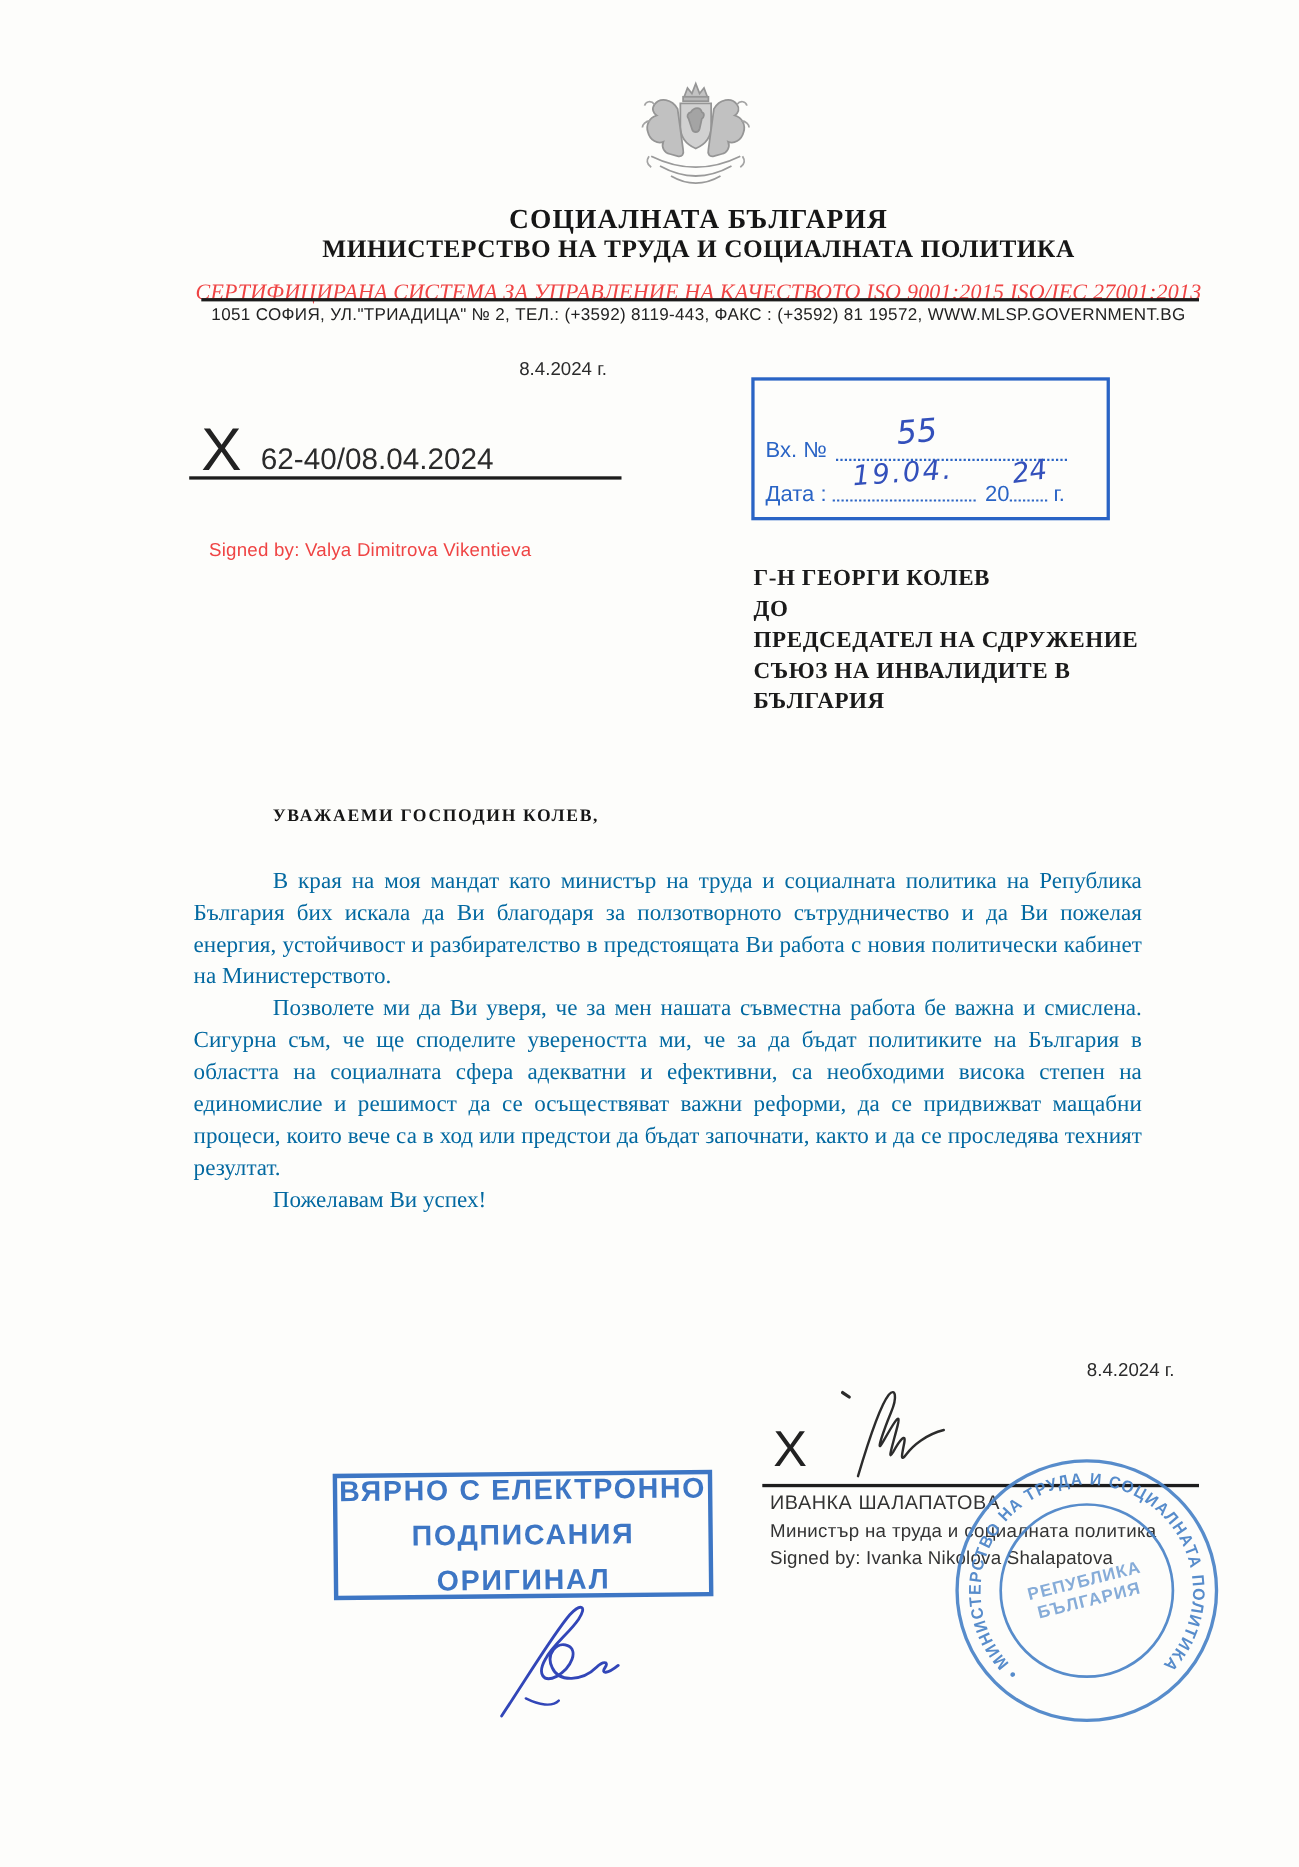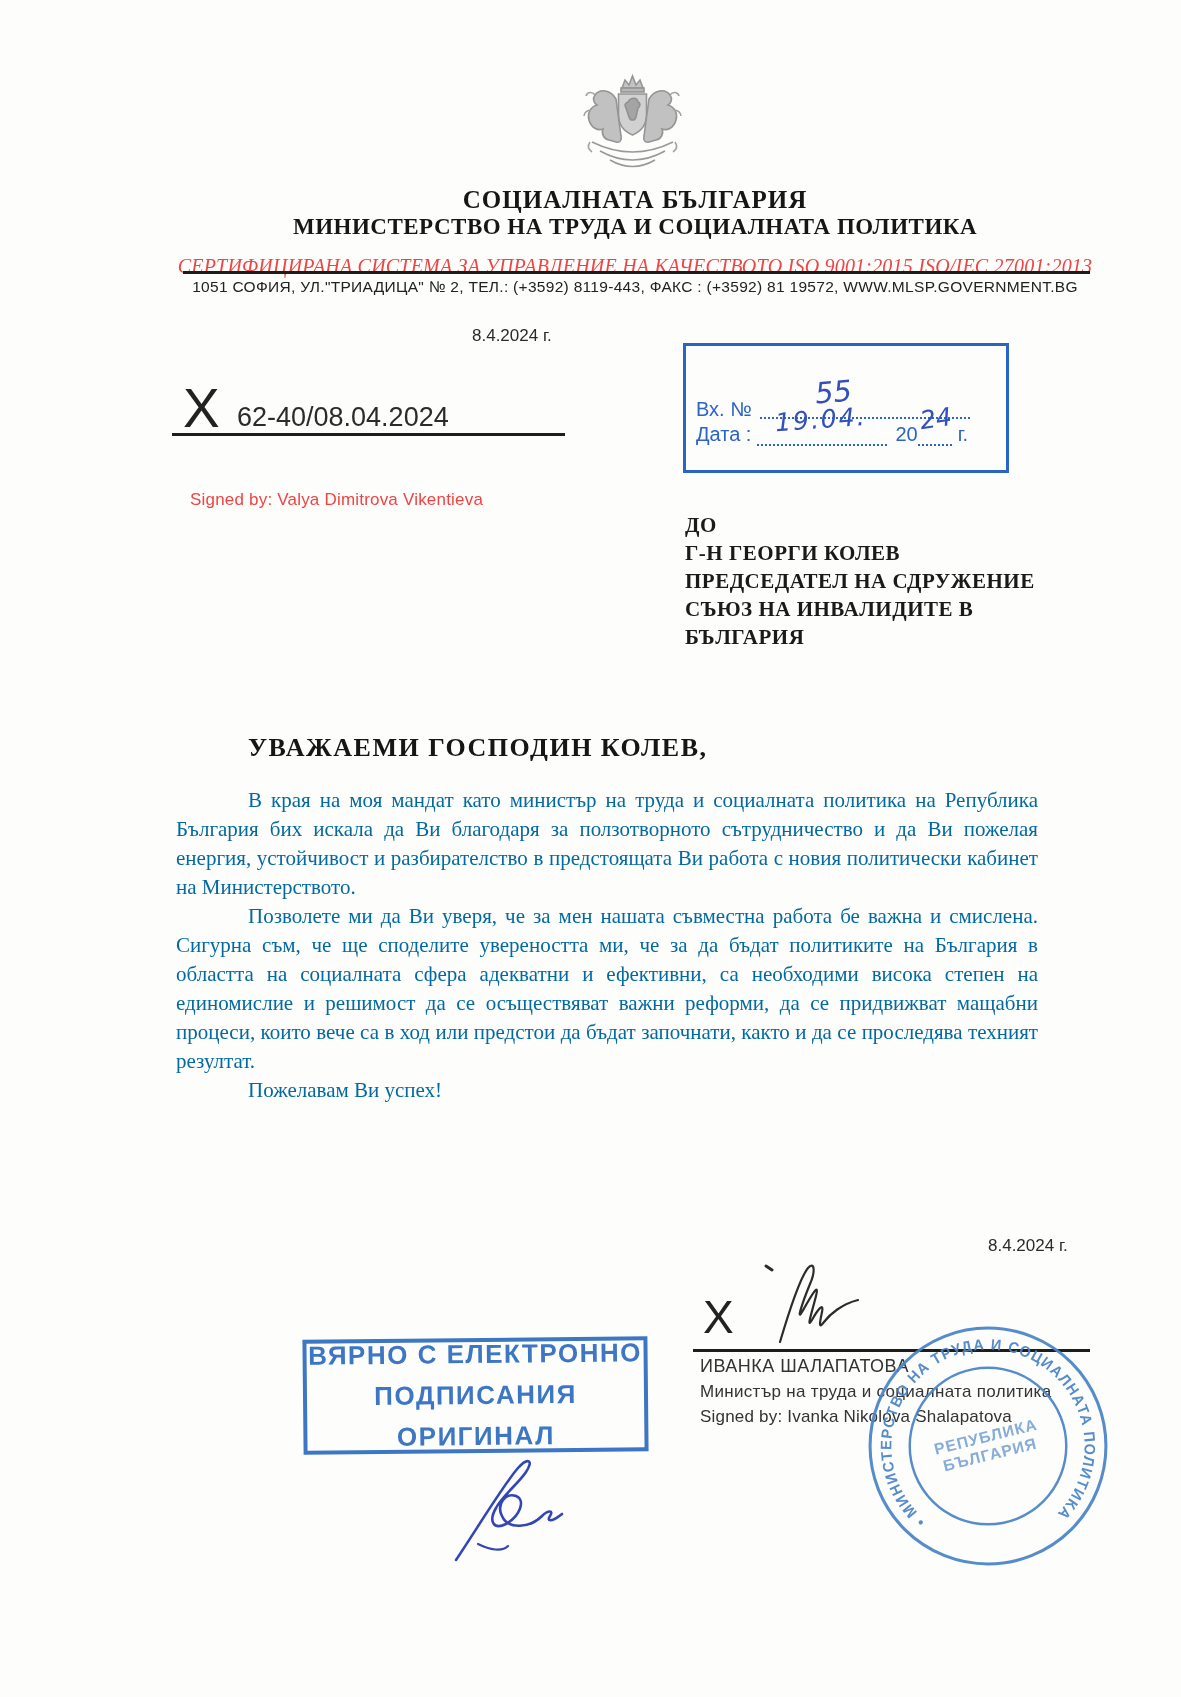--- a/index.html
+++ b/index.html
@@ -24,32 +24,32 @@
   .refnum{left:237px;top:402px;font-family:"Liberation Sans",sans-serif;font-size:27px;color:#2b2b2b;}
   .underline1{left:172px;top:433px;width:393px;height:3px;background:#1d1d1d;}
   .signedby1{left:190px;top:490px;font-family:"Liberation Sans",sans-serif;font-size:17px;color:#ef4444;letter-spacing:.2px;}
 
   
   .entry-stamp{left:683px;top:343px;width:320px;height:124px;border:3px solid #2a64c5;color:#2a64c5;
     font-family:"Liberation Sans",sans-serif;}
   .entry-title{position:absolute;left:-3px;top:-3px;width:300px;border:3px solid #2a64c5;
     padding:4px 8px 5px 8px;font-size:21px;white-space:nowrap;background:rgba(253,253,251,.0);}
   .entry-row1{position:absolute;left:10px;top:52px;font-size:20px;display:flex;align-items:center;}
-  .entry-row2{position:absolute;left:10px;top:77px;font-size:20px;display:flex;align-items:flex-end;}
+  .entry-row2{position:absolute;left:10px;top:92px;font-size:20px;display:flex;}
   .dots{display:inline-block;border-bottom:2px dotted #2a64c5;height:16px;position:relative;}
   .hand{font-family:"DejaVu Sans",sans-serif;font-style:italic;color:#3350bb;position:absolute;}
   .hand-55{left:55px;top:-26px;font-size:29px;transform:rotate(-5deg);}
   .hand-1904{left:18px;top:-23px;font-size:25px;transform:rotate(-4deg);letter-spacing:2px;}
   .hand-24{left:2px;top:-24px;font-size:25px;transform:rotate(-8deg);}
 
   
   .recipient{left:685px;top:511px;font-size:21px;font-weight:bold;line-height:28px;color:#1a1a1a;letter-spacing:.5px;}
 
   
-  .salutation{left:248px;top:733px;font-size:26px;font-weight:bold;letter-spacing:1.5px;color:#161616;}
+  .salutation{left:248px;top:733px;font-size:16px;font-weight:bold;letter-spacing:1.5px;color:#161616;}
   .body-text{left:176px;top:786px;width:862px;font-size:21px;line-height:29px;text-align:justify;color:#0369a1;}
   .body-text p{margin:0;text-indent:72px;}
 
   
   .date2{left:988px;top:1236px;font-family:"Liberation Sans",sans-serif;font-size:17px;color:#2b2b2b;}
   .x2{left:703px;top:1294px;font-family:"Liberation Sans",sans-serif;font-size:46px;color:#222;line-height:1;}
   .rule2{left:693px;top:1349px;width:397px;height:3px;background:#1d1d1d;}
   .sig-name{left:700px;top:1356px;font-family:"Liberation Sans",sans-serif;font-size:18px;color:#333;letter-spacing:.5px;}
   .sig-title{left:700px;top:1382px;font-family:"Liberation Sans",sans-serif;font-size:17px;color:#333;letter-spacing:.3px;}
   .sig-signedby{left:700px;top:1407px;font-family:"Liberation Sans",sans-serif;font-size:17px;color:#333;letter-spacing:.2px;}
@@ -119,22 +119,22 @@
       </span>
       <span style="margin-left:8px;">20</span>
       <span class="dots" style="width:34px;">
         <span class="hand hand-24">24</span>
       </span>
       <span style="margin-left:6px;">г.</span>
     </div>
   </div>
 
   <div class="abs recipient">
+    <div>Г-Н ГЕОРГИ КОЛЕВ</div>
     <div>ДО</div>
-    <div>Г-Н ГЕОРГИ КОЛЕВ</div>
     <div>ПРЕДСЕДАТЕЛ НА СДРУЖЕНИЕ</div>
     <div>СЪЮЗ НА ИНВАЛИДИТЕ В</div>
     <div>БЪЛГАРИЯ</div>
   </div>
 
   <div class="abs salutation">УВАЖАЕМИ ГОСПОДИН КОЛЕВ,</div>
   <div class="abs body-text">
     <p>В края на моя мандат като министър на труда и социалната политика на Република България бих искала да Ви благодаря за ползотворното сътрудничество и да Ви пожелая енергия, устойчивост и разбирателство в предстоящата Ви работа с новия политически кабинет на Министерството.</p>
     <p>Позволете ми да Ви уверя, че за мен нашата съвместна работа бе важна и смислена. Сигурна съм, че ще споделите увереността ми, че за да бъдат политиките на България в областта на социалната сфера адекватни и ефективни, са необходими висока степен на единомислие и решимост да се осъществяват важни реформи, да се придвижват мащабни процеси, които вече са в ход или предстои да бъдат започнати, както и да се проследява техният резултат.</p>
     <p>Пожелавам Ви успех!</p>

